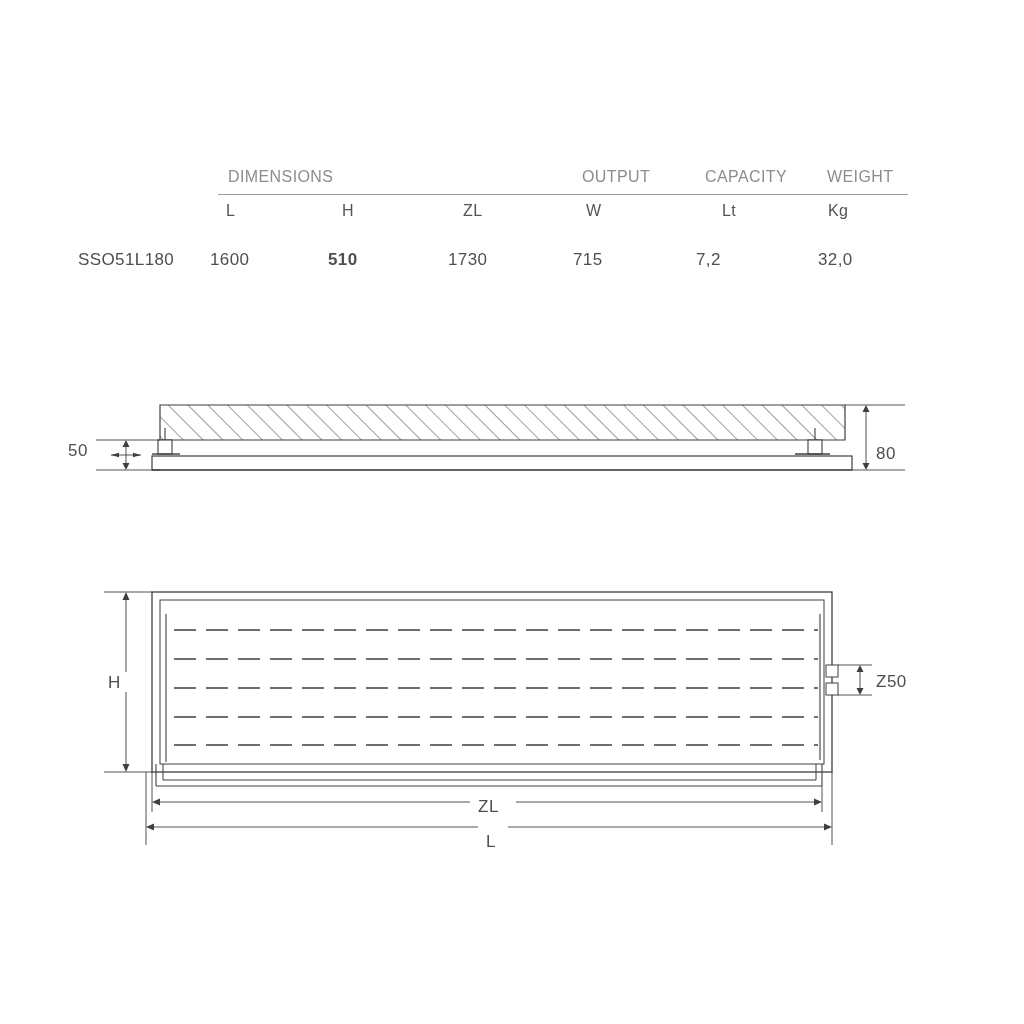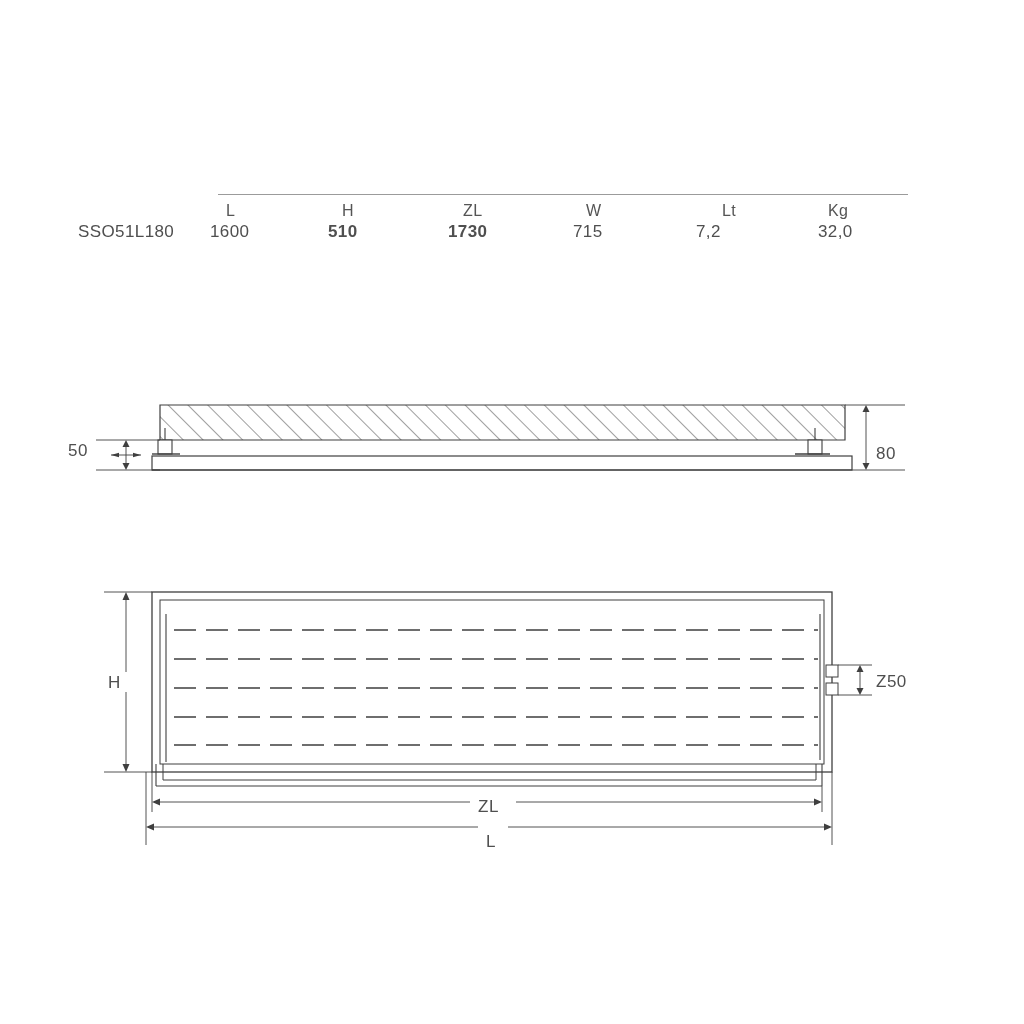--- a/index.html
+++ b/index.html
@@ -70,37 +70,43 @@
     fill: #4f4f4f;
     letter-spacing: 0.5px;
   }
 </style>
 </head>
 <body>
 
 <div class="spec-table">
 
 
+  <div class="spec-row" style="top:22px;">
+    <span class="spec-cell sub" style="left:150px;">DIMENSIONS</span>
+    <span class="spec-cell sub" style="left:504px;">OUTPUT</span>
+    <span class="spec-cell sub" style="left:627px;">CAPACITY</span>
+    <span class="spec-cell sub" style="left:749px;">WEIGHT</span>
+  </div>
 
   <div class="spec-rule"></div>
 
   <div class="spec-row" style="top:56px;">
     <span class="spec-cell small-head" style="left:148px;">L</span>
     <span class="spec-cell small-head" style="left:264px;">H</span>
     <span class="spec-cell small-head" style="left:385px;">ZL</span>
     <span class="spec-cell small-head" style="left:508px;">W</span>
     <span class="spec-cell small-head" style="left:628px;margin-left:16px;">Lt</span>
     <span class="spec-cell small-head" style="left:750px;">Kg</span>
   </div>
 
-  <div class="spec-row" style="top:76px;">
+  <div class="spec-row" style="top:104px;">
     <span class="spec-cell" style="left:0;">SSO51L180</span>
     <span class="spec-cell" style="left:132px;">1600</span>
     <span class="spec-cell" style="left:250px;font-weight:bold;">510</span>
-    <span class="spec-cell" style="left:370px;font-weight:bold;">1730</span>
+    <span class="spec-cell" style="left:370px;">1730</span>
     <span class="spec-cell" style="left:495px;">715</span>
     <span class="spec-cell" style="left:618px;">7,2</span>
     <span class="spec-cell" style="left:740px;">32,0</span>
   </div>
 </div>
 
 <div class="drawing">
 <svg width="1024" height="1024" viewBox="0 0 1024 1024" xmlns="http://www.w3.org/2000/svg">
   <defs>
     <pattern id="hatch" width="14" height="14" patternTransform="rotate(-45)" patternUnits="userSpaceOnUse">

